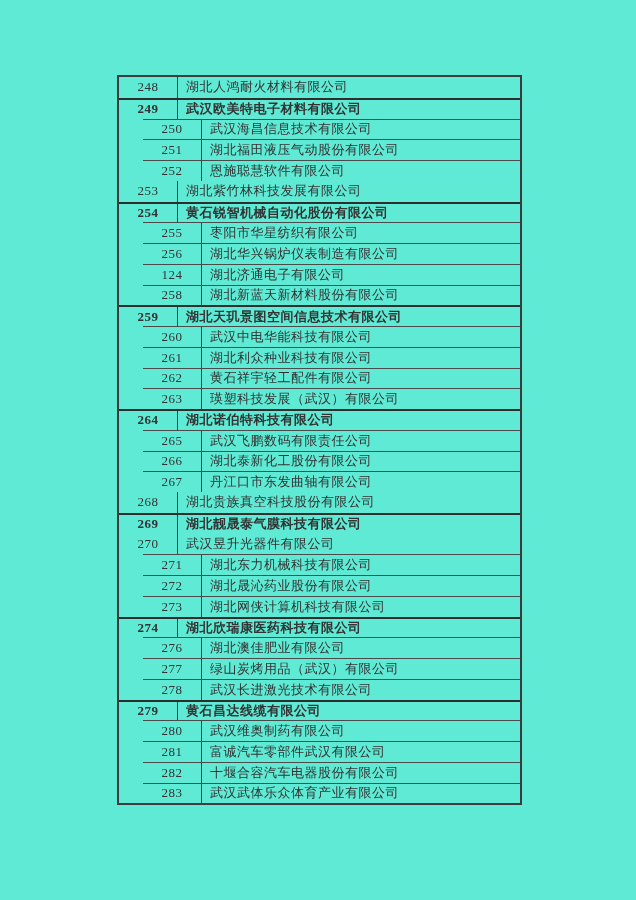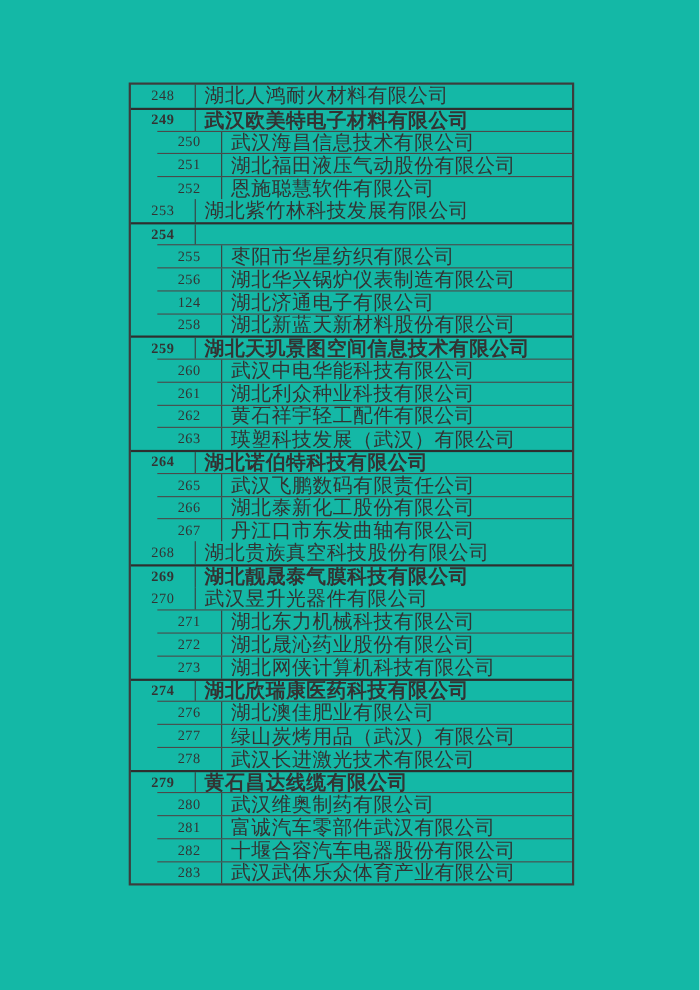--- a/index.html
+++ b/index.html
@@ -4,21 +4,21 @@
 <style>
   html, body {
     margin: 0;
     padding: 0;
     background: #ffffff;
   }
   .page {
     position: relative;
     width: 636px;
     height: 900px;
-    background: #14b8a6;
+    background: #5eead4;
     overflow: hidden;
     font-family: "Liberation Serif", "DejaVu Serif", serif;
   }
   .company-table {
     position: absolute;
     left: 117px;
     top: 75px;
     width: 405px;
     border: 2px solid #3c3c3c;
     box-sizing: border-box;
@@ -42,21 +42,21 @@
     font-size: 13px;
     color: #333333;
     letter-spacing: 0.5px;
     box-sizing: border-box;
   }
   .cell-name {
     flex: 1;
     display: flex;
     align-items: center;
     padding-left: 8px;
-    font-size: 18px;
+    font-size: 13px;
     color: #333333;
     letter-spacing: 0.5px;
     white-space: nowrap;
     overflow: hidden;
     box-sizing: border-box;
   }
 </style>
 </head>
 <body>
 
@@ -81,20 +81,21 @@
       <div class="row thin-top">
         <div class="cell-num">252</div>
         <div class="cell-name">恩施聪慧软件有限公司</div>
       </div>
       <div class="row no-top">
         <div class="cell-num">253</div>
         <div class="cell-name">湖北紫竹林科技发展有限公司</div>
       </div>
       <div class="row thick-top">
         <div class="cell-num">254</div>
+        <div class="cell-name">黄石锐智机械自动化股份有限公司</div>
       </div>
       <div class="row thin-top">
         <div class="cell-num">255</div>
         <div class="cell-name">枣阳市华星纺织有限公司</div>
       </div>
       <div class="row thin-top">
         <div class="cell-num">256</div>
         <div class="cell-name">湖北华兴锅炉仪表制造有限公司</div>
       </div>
       <div class="row thin-top">

